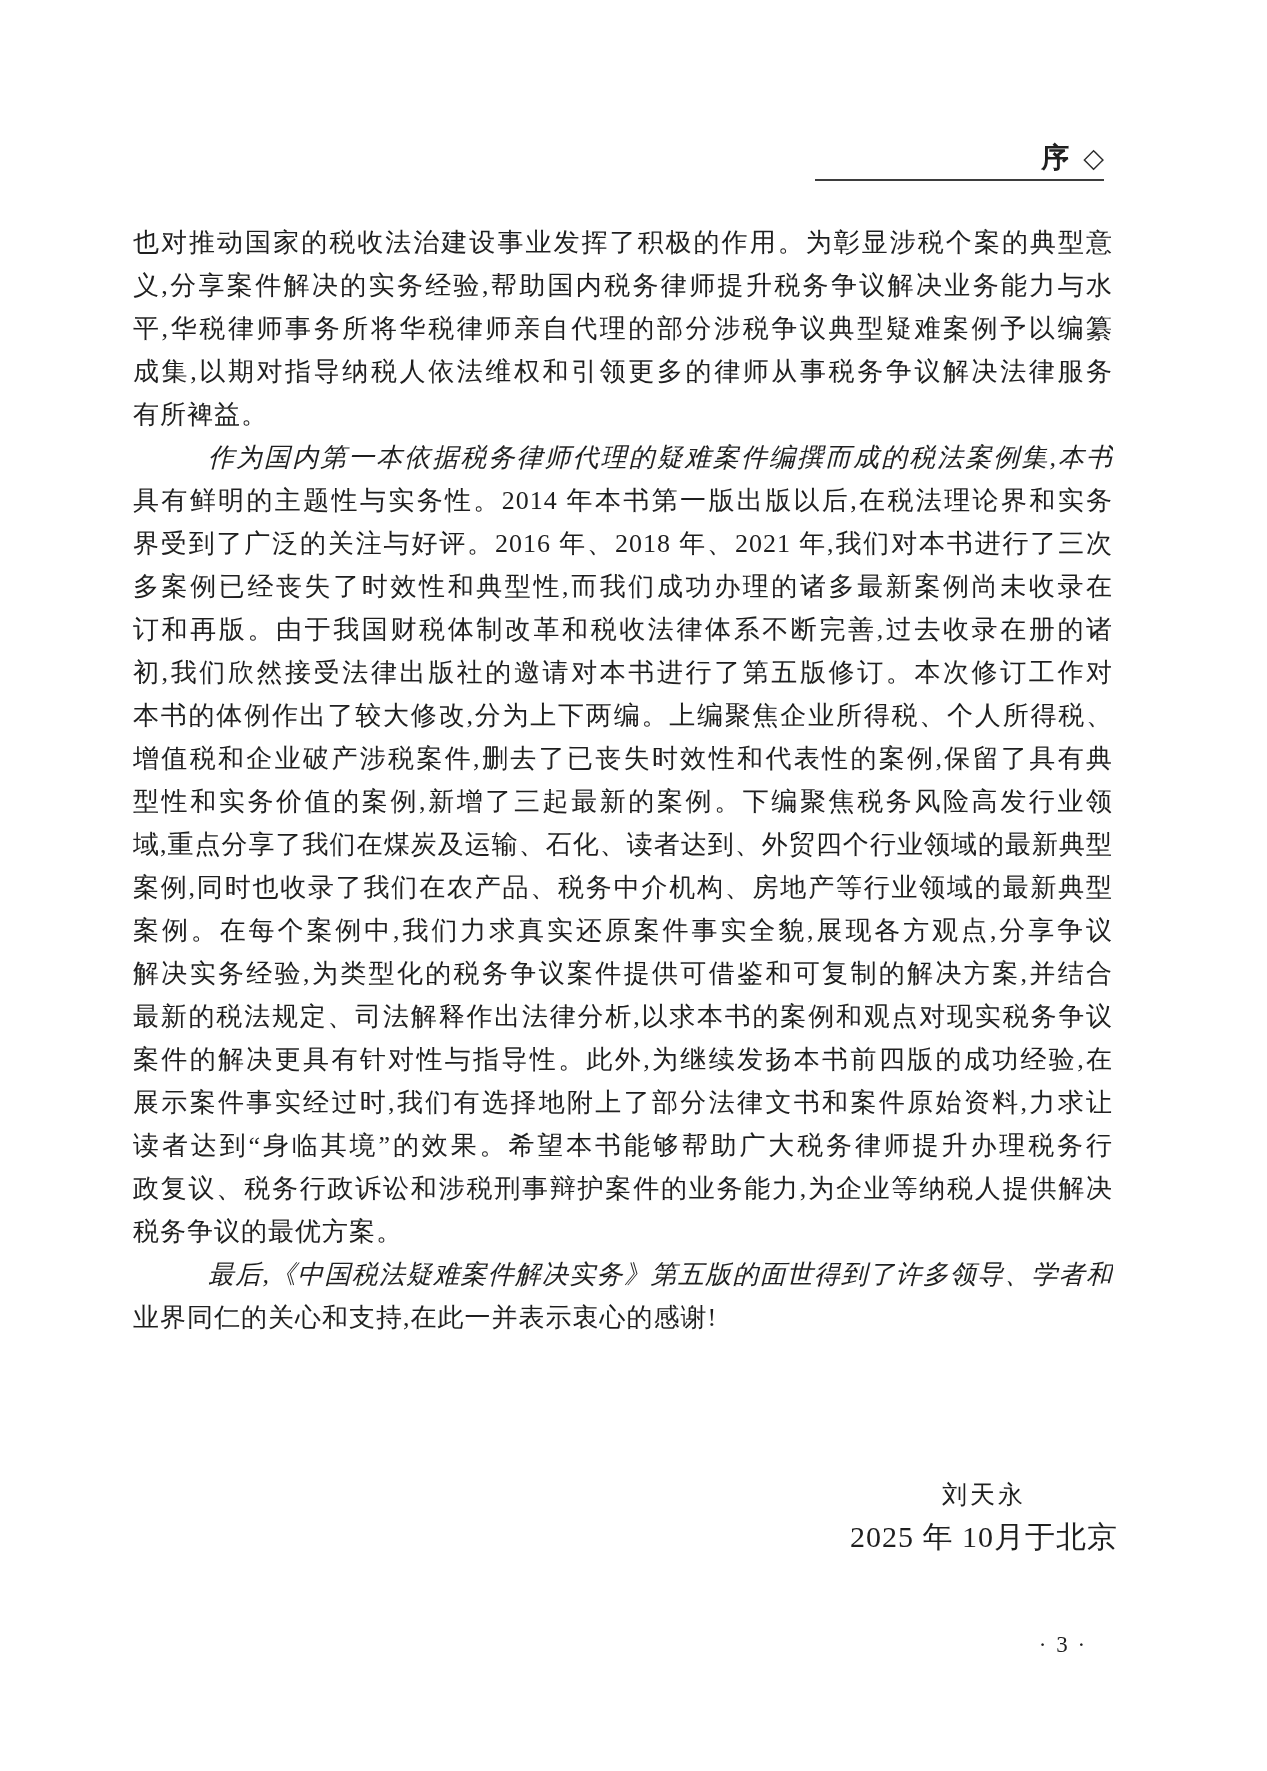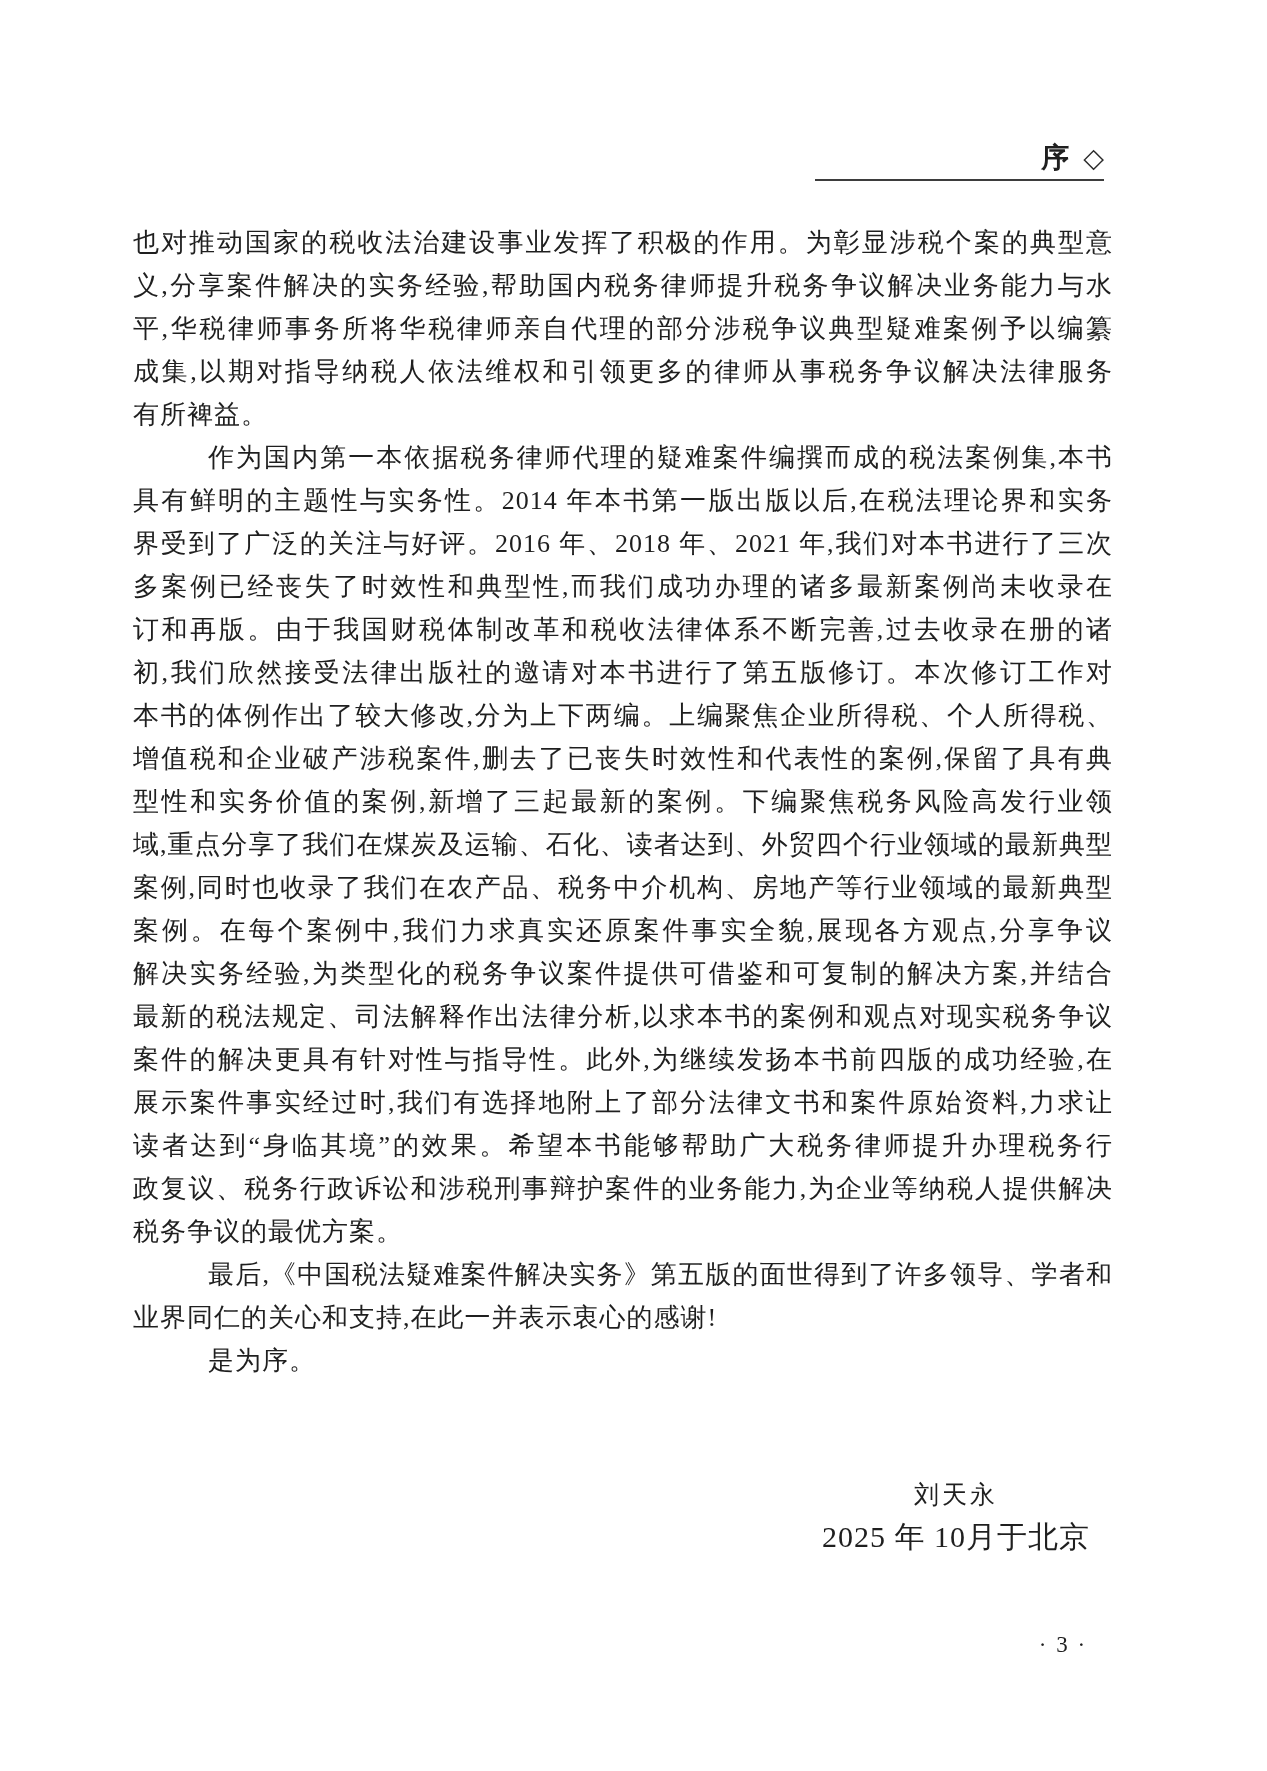--- a/index.html
+++ b/index.html
@@ -49,27 +49,27 @@
   .line {
     font-size: 26px;
     line-height: 43px;
     height: 43px;
     letter-spacing: 1px;
     text-align: justify;
     text-align-last: justify;
     overflow: hidden;
     white-space: normal;
   }
-  .line.indent { padding-left: 75px; }
+  .line.indent { padding-left: 75px; font-style: italic; }
   .line.last { text-align-last: left; }
 
   
   .signature {
     position: absolute;
-    left: 700px;
+    left: 728px;
     top: 1474px;
     width: 512px;
     text-align: center;
   }
   .sig-name {
     font-size: 25px;
     line-height: 42px;
     letter-spacing: 3px;
   }
   .sig-date {
@@ -119,21 +119,20 @@
       <div class="line">案例。在每个案例中,我们力求真实还原案件事实全貌,展现各方观点,分享争议</div>
       <div class="line">解决实务经验,为类型化的税务争议案件提供可借鉴和可复制的解决方案,并结合</div>
       <div class="line">最新的税法规定、司法解释作出法律分析,以求本书的案例和观点对现实税务争议</div>
       <div class="line">案件的解决更具有针对性与指导性。此外,为继续发扬本书前四版的成功经验,在</div>
       <div class="line">展示案件事实经过时,我们有选择地附上了部分法律文书和案件原始资料,力求让</div>
       <div class="line">读者达到“身临其境”的效果。希望本书能够帮助广大税务律师提升办理税务行</div>
       <div class="line">政复议、税务行政诉讼和涉税刑事辩护案件的业务能力,为企业等纳税人提供解决</div>
       <div class="line last">税务争议的最优方案。</div>
       <div class="line indent">最后,《中国税法疑难案件解决实务》第五版的面世得到了许多领导、学者和</div>
       <div class="line last">业界同仁的关心和支持,在此一并表示衷心的感谢!</div>
-      <div class="line indent last">是为序。</div>
     </div>
 
   <div class="signature">
     <div class="sig-name">刘天永</div>
     <div class="sig-date">2025 年 10月于北京</div>
   </div>
 
   <div class="page-number">· 3 ·</div>
 
 </div>

